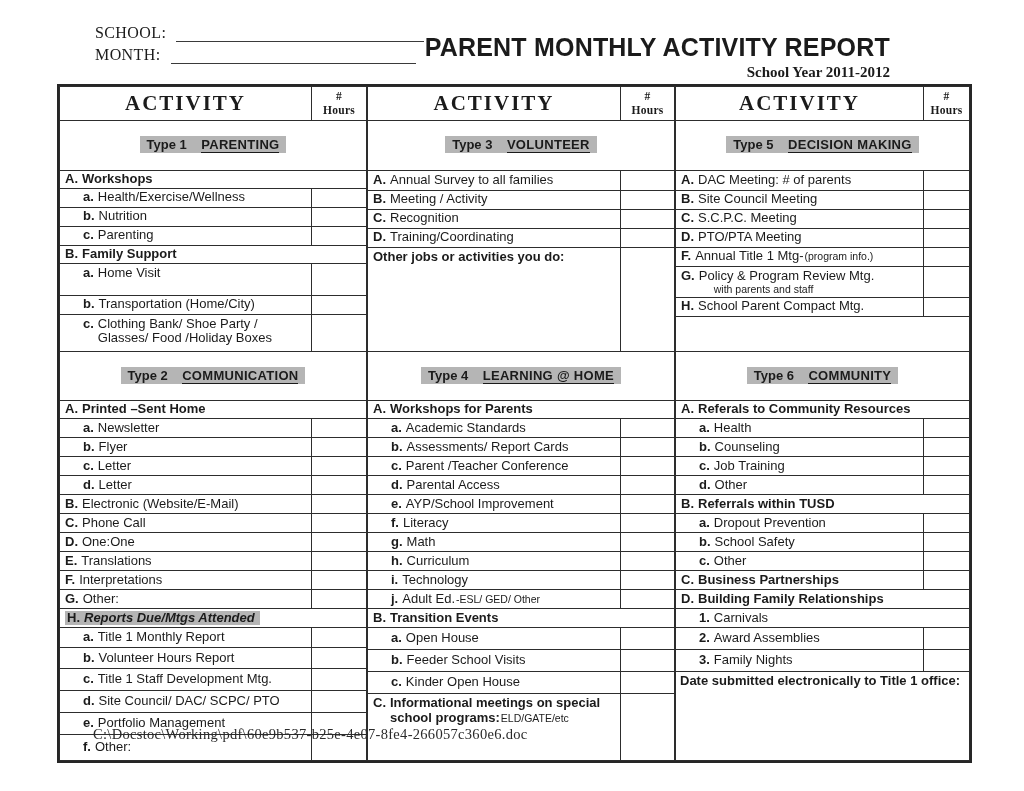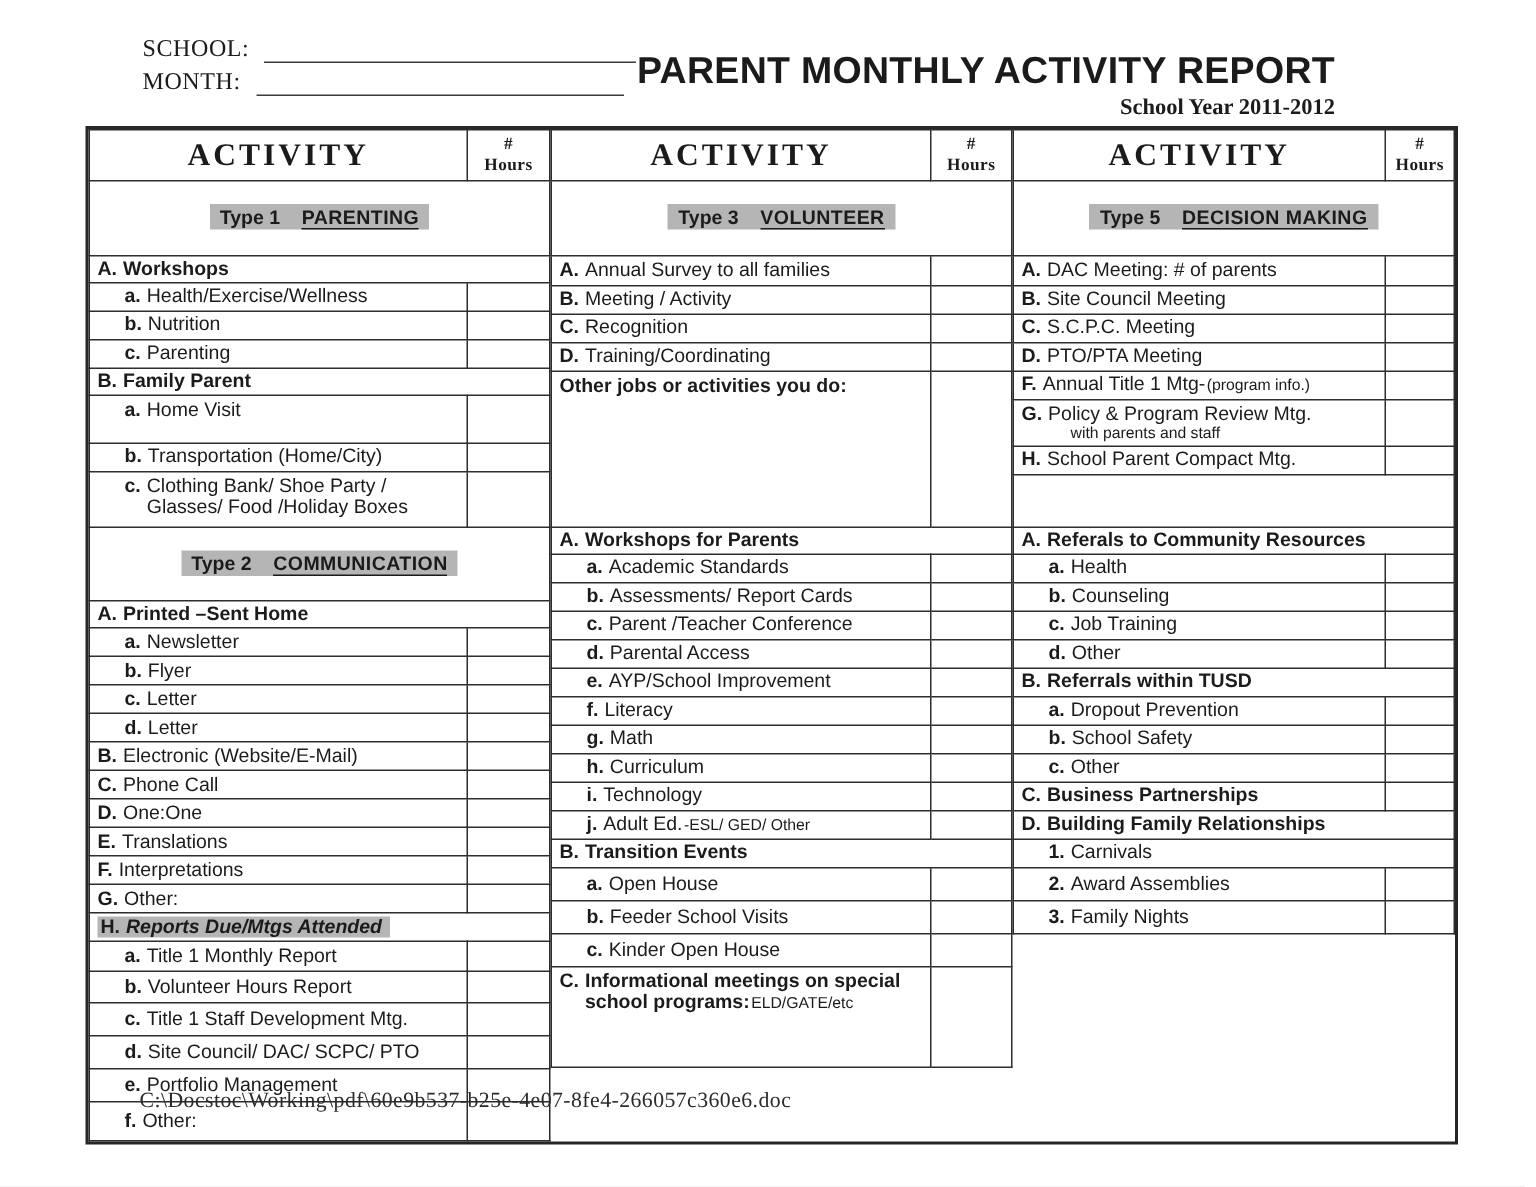--- a/index.html
+++ b/index.html
@@ -121,21 +121,21 @@
                 <span class="prefix">c.</span>
                 <div class="txtwrap"><span class="txt">Parenting</span></div>
               </div>
             </td>
             <td class="hours-cell"></td>
           </tr>
           <tr style="height: 18px;">
             <td class="act-cell indent-1" colspan="2">
               <div class="rowline">
                 <span class="prefix">B.</span>
-                <div class="txtwrap"><span class="txt b">Family Parent</span></div>
+                <div class="txtwrap"><span class="txt b">Family Support</span></div>
               </div>
             </td>
           </tr>
           <tr style="height: 32px;">
             <td class="act-cell indent-2 top">
               <div class="rowline">
                 <span class="prefix">a.</span>
                 <div class="txtwrap"><span class="txt">Home Visit</span></div>
               </div>
             </td>
@@ -379,20 +379,23 @@
             <td class="hours-cell"></td>
           </tr>
           <tr style="height: 104px;">
             <td class="act-cell indent-1 top">
               <div class="rowline">
                 <div class="txtwrap"><span class="txt b">Other jobs or activities you do:</span></div>
               </div>
             </td>
             <td class="hours-cell"></td>
           </tr>
+          <tr style="height: 17px;">
+            <td colspan="2" class="type-cell"><span class="hl">Type 4&nbsp;&nbsp;&nbsp;&nbsp;<span class="tund">LEARNING @ HOME</span></span></td>
+          </tr>
           <tr style="height: 18px;">
             <td class="act-cell indent-1" colspan="2">
               <div class="rowline">
                 <span class="prefix">A.</span>
                 <div class="txtwrap"><span class="txt b">Workshops for Parents</span></div>
               </div>
             </td>
           </tr>
           <tr style="height: 19px;">
             <td class="act-cell indent-2">
@@ -605,20 +608,23 @@
               <div class="rowline">
                 <span class="prefix">H.</span>
                 <div class="txtwrap"><span class="txt">School Parent Compact Mtg.</span></div>
               </div>
             </td>
             <td class="hours-cell"></td>
           </tr>
           <tr style="height: 35px;">
             <td colspan="2"></td>
           </tr>
+          <tr style="height: 17px;">
+            <td colspan="2" class="type-cell"><span class="hl">Type 6&nbsp;&nbsp;&nbsp;&nbsp;<span class="tund">COMMUNITY</span></span></td>
+          </tr>
           <tr style="height: 18px;">
             <td class="act-cell indent-1" colspan="2">
               <div class="rowline">
                 <span class="prefix">A.</span>
                 <div class="txtwrap"><span class="txt b">Referals to Community Resources</span></div>
               </div>
             </td>
           </tr>
           <tr style="height: 19px;">
             <td class="act-cell indent-2">
@@ -726,20 +732,27 @@
             <td class="hours-cell"></td>
           </tr>
           <tr style="height: 22px;">
             <td class="act-cell indent-2">
               <div class="rowline">
                 <span class="prefix">3.</span>
                 <div class="txtwrap"><span class="txt">Family Nights</span></div>
               </div>
             </td>
             <td class="hours-cell"></td>
+          </tr>
+          <tr style="height: 89px;">
+            <td class="act-cell indent-0 top" colspan="2">
+              <div class="rowline">
+                <div class="txtwrap"><span class="txt b">Date submitted electronically to Title 1 office:</span></div>
+              </div>
+            </td>
           </tr>
         </tbody>
       </table>
     </div>
 
   <div class="footer-path">C:\Docstoc\Working\pdf\60e9b537-b25e-4e07-8fe4-266057c360e6.doc</div>
 
 </div>
 
 </body></html>

